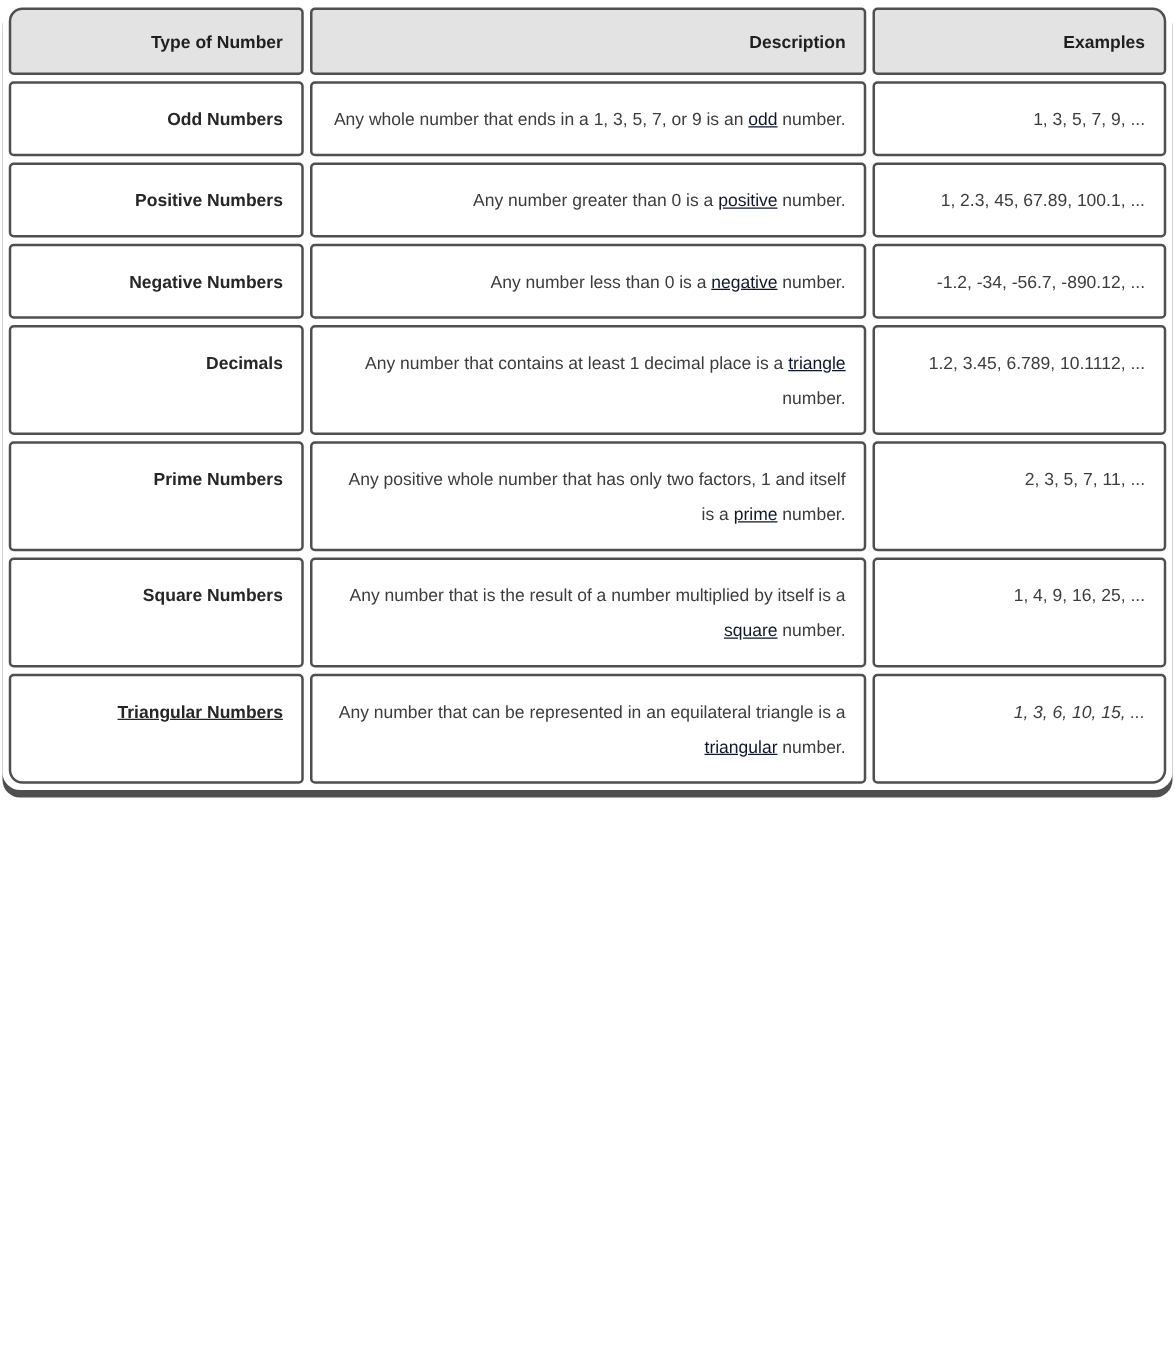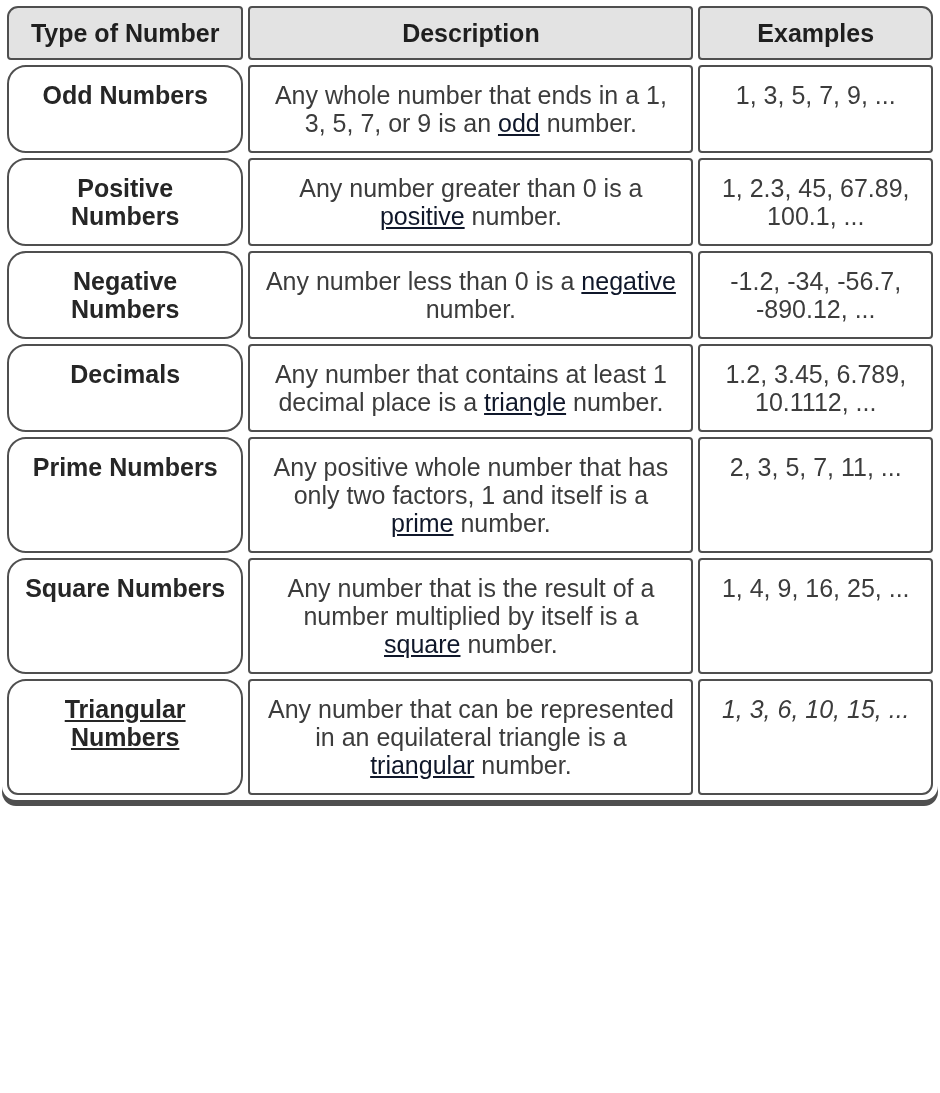--- a/index.html
+++ b/index.html
@@ -25,39 +25,38 @@
     table-layout: fixed;
   }
   col.c-type { width: 25.8%; }
   col.c-desc { width: 48.6%; }
   col.c-ex   { width: 25.6%; }
 
   th, td {
     border: 2.5px solid #4f4f4f;
     border-radius: 4px;
     vertical-align: top;
-    text-align: center;
+    text-align: right;
     box-sizing: border-box;
-    font-size: 25px;
+    font-size: 14px;
     line-height: 28px;
     color: #3c3c3c;
     padding: 14px 15px;
     background: #ffffff;
   }
   th {
     background: #e3e3e3;
     color: #1f1f1f;
     font-weight: 700;
     padding: 11px 15px;
     vertical-align: middle;
   }
   td.type-cell {
     color: #262626;
     font-weight: 700;
-    border-radius: 19px;
   }
   span.keyword {
     color: #0f172a;
     text-decoration: underline;
   }
   
   thead th:first-child { border-top-left-radius: 11px; }
   thead th:last-child  { border-top-right-radius: 11px; }
   tbody tr:last-child td:first-child { border-bottom-left-radius: 11px; text-decoration: underline; }
   tbody tr:last-child td:last-child  { border-bottom-right-radius: 11px; font-style: italic; }

